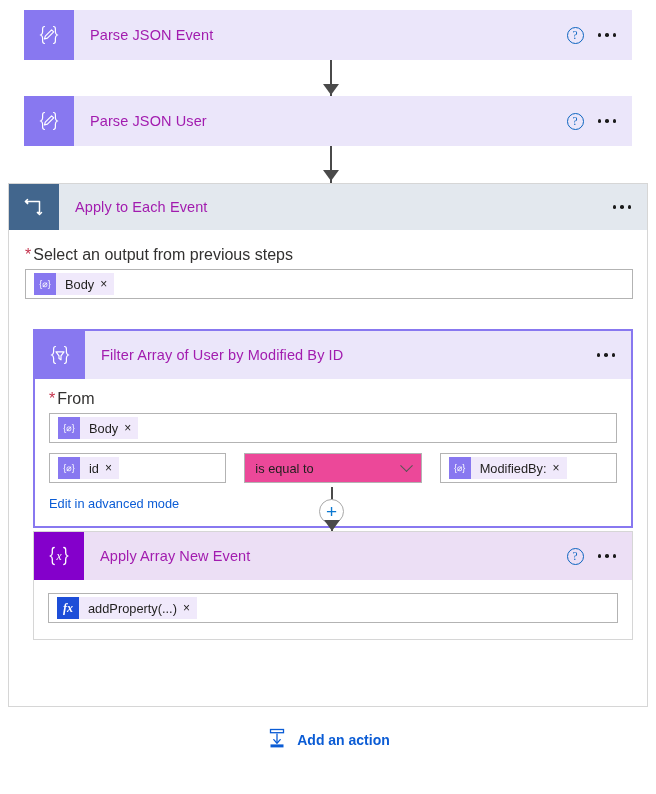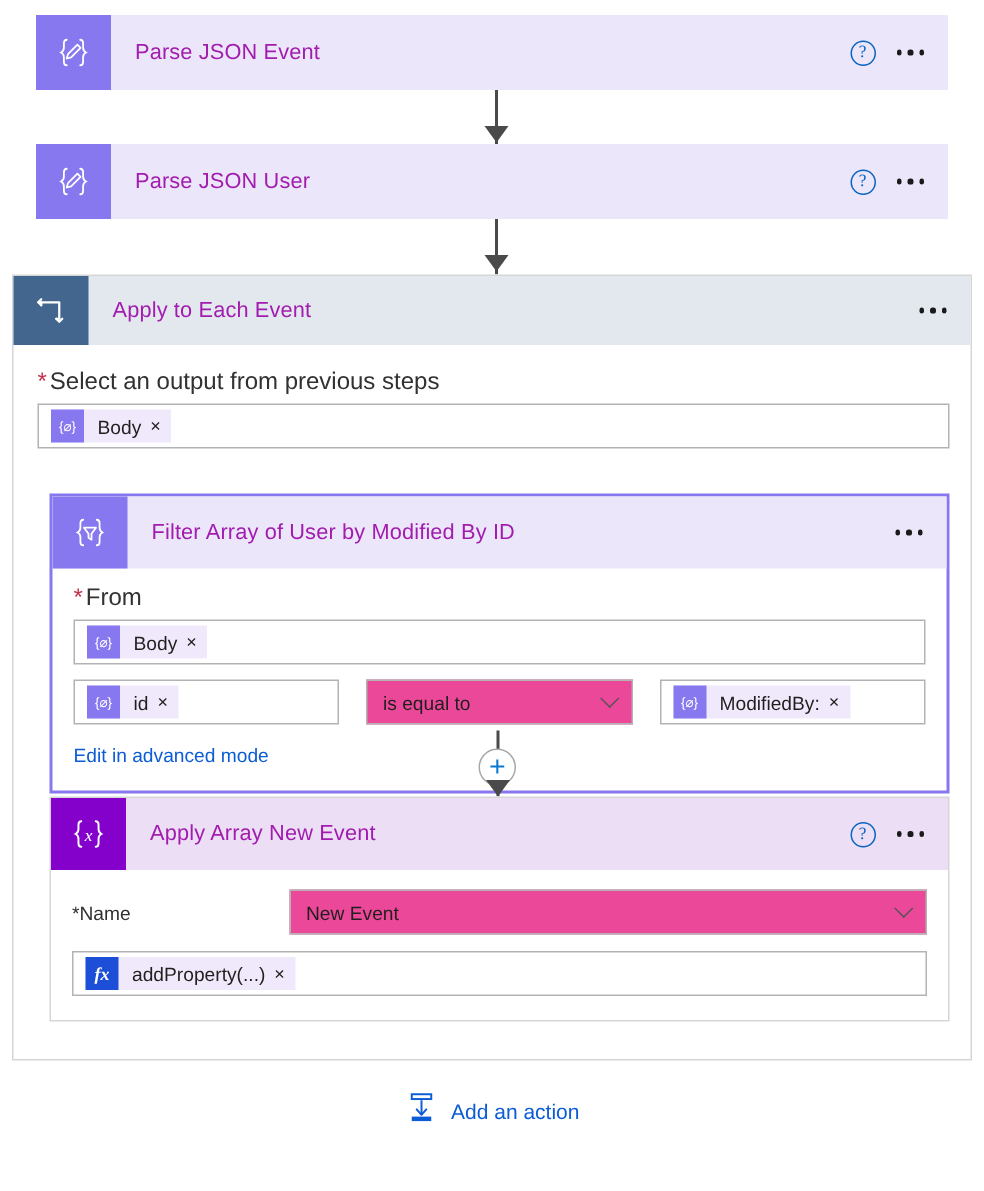--- a/index.html
+++ b/index.html
@@ -248,20 +248,21 @@
     width: 656px;
     display: flex;
     align-items: center;
     justify-content: center;
     gap: 9px;
   }
   #add-action .lbl {
     color: #0b5cd5;
     font-size: 14px;
     cursor: pointer;
+    font-weight: bold;
   }
 </style>
 </head>
 <body>
 
 <div id="canvas">
 
   <div class="card" style="left:24px; top:10px; width:608px;">
     <div class="card-icon" style="background:#8878f0;">
       <svg width="26" height="26" viewBox="0 0 26 26" aria-hidden="true">
@@ -425,31 +426,20 @@
           <div class="help-icon">?</div>
           <div class="ellipsis">
             <i></i>
               <i></i>
               <i></i>
           </div>
         </div>
       </div>
 
       <div id="append-body">
-        <div class="form-row">
-          <div class="rl">
-            <span class="star">*</span><span>Name</span>
-          </div>
-          <div class="fc">
-            <div class="select-box">
-              <span>New Event</span>
-              <span class="chev"></span>
-            </div>
-          </div>
-        </div>
 
         <div class="form-row" style="margin-bottom:0;">
           <div class="fc">
             <div class="field-box">
               <span class="token">
                 <span class="token-icon fx">fx</span>
                 <span class="token-text">addProperty(...)</span>
                 <span class="token-x">×</span>
               </span>
             </div>

